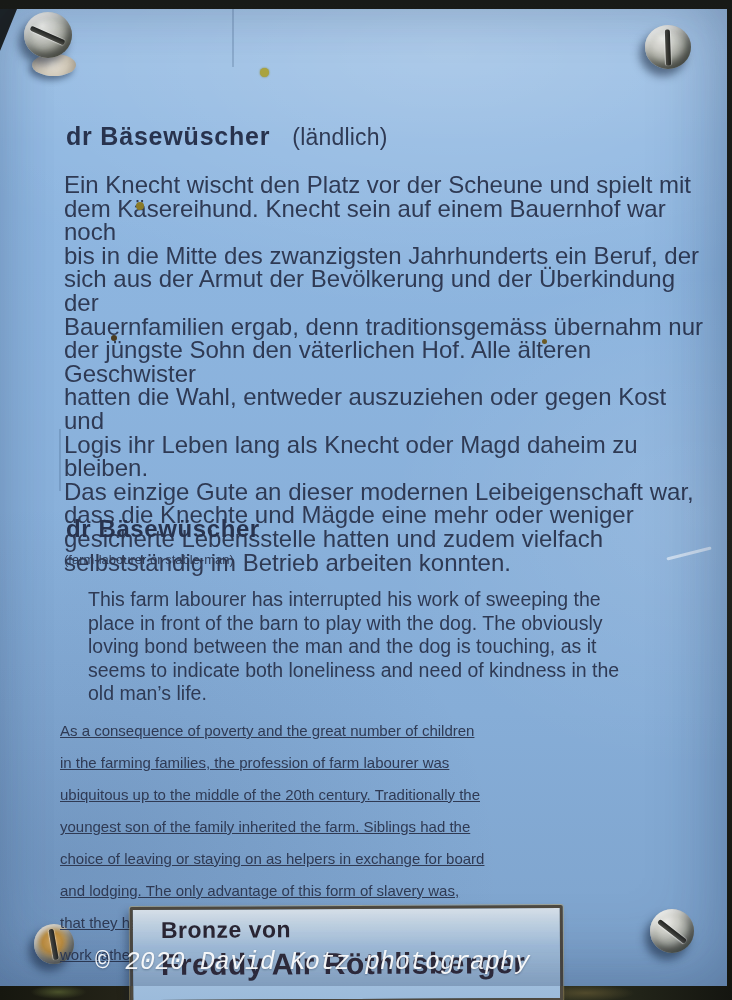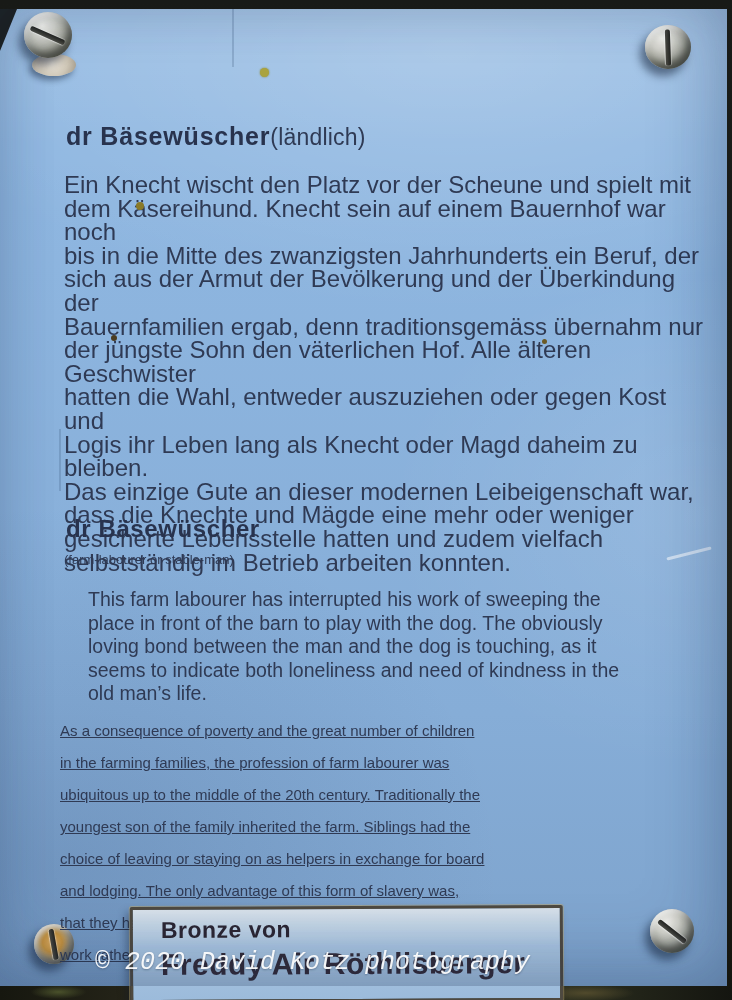--- a/index.html
+++ b/index.html
@@ -45,21 +45,21 @@
     box-shadow:0 1px 1px rgba(255,255,255,.55), 0 -1px 1px rgba(255,255,255,.35);}
   .screw.copper .head{
     background:radial-gradient(circle at 46% 46%, #dcab5e 0%, #c4923f 32%, #a8a79e 62%, #5c5f56 100%);}
   .washer{position:absolute;border-radius:50%;
     background:radial-gradient(circle at 45% 40%, #efe9de 0%, #cfc7b7 55%, #9d9484 100%);
     box-shadow:-3px 4px 6px rgba(12,24,46,.45);}
 
   
   .txt{position:absolute;white-space:pre-line;}
   .h1{left:66px;top:84px;font-size:25px;font-weight:bold;letter-spacing:.8px;color:#28334e;}
-  .h1 .qual{font-weight:normal;letter-spacing:.2px;font-size:23px;margin-left:0;color:#2f3a54;}
+  .h1 .qual{font-weight:normal;letter-spacing:.2px;font-size:23px;margin-left:22px;color:#2f3a54;}
   .para-de{left:64px;top:124px;width:640px;font-size:24px;line-height:23.6px;margin-top:40px;}
   .h2{left:66px;top:506px;font-size:24px;font-weight:bold;letter-spacing:.6px;color:#28334e;}
   .sub{left:64px;top:543px;font-size:13px;}
   .para-en1{left:62px;top:579px;width:648px;font-size:19.5px;line-height:23.6px;margin-left:26px;}
   .para-en2{left:60px;top:706px;width:656px;font-size:15px;line-height:32px;text-decoration:underline;}
 
   
   .plate{position:absolute;left:130px;top:897px;width:427px;height:90px;
     border:3px solid #4e4940;border-radius:2px;transform:rotate(-.3deg);
     background:linear-gradient(180deg,#d8e1e9 0%,#c3d4e4 16%,#a8c4e0 42%,#9cbbdb 100%);

